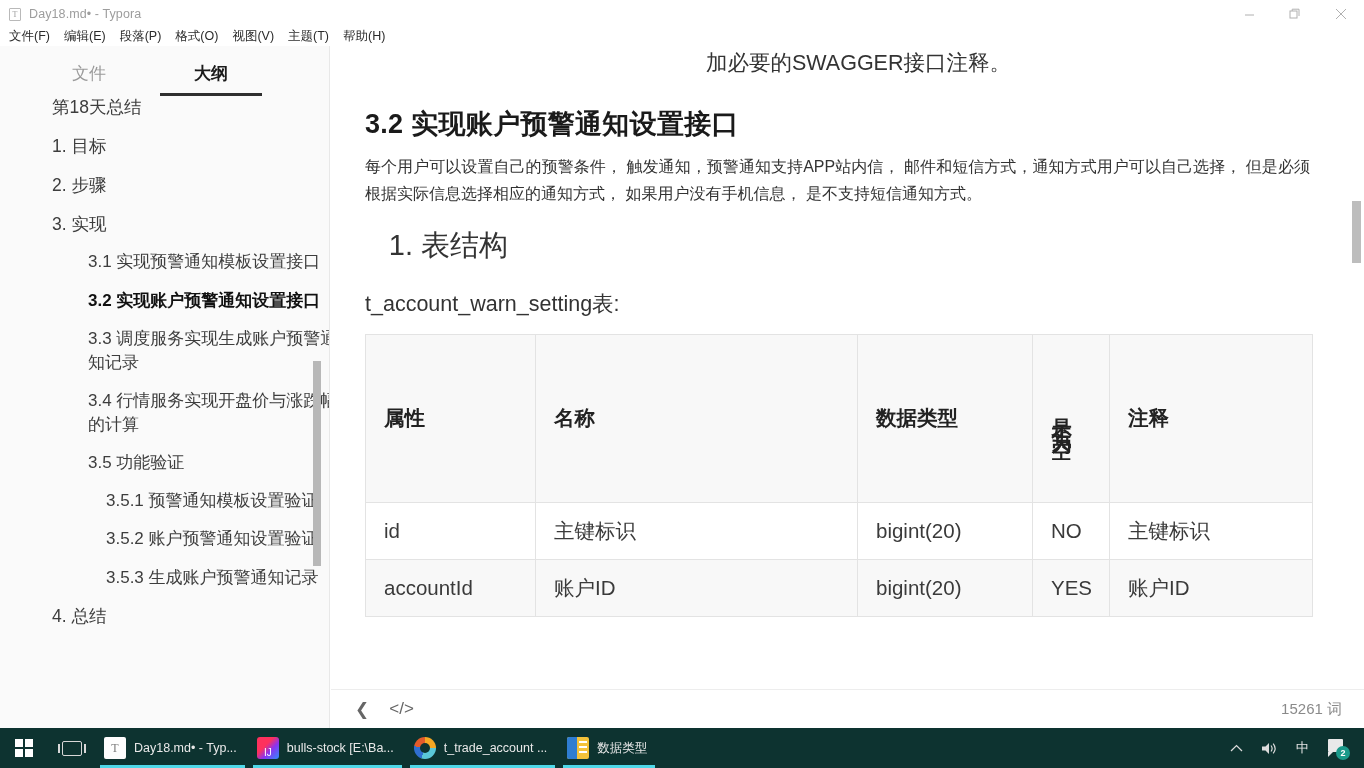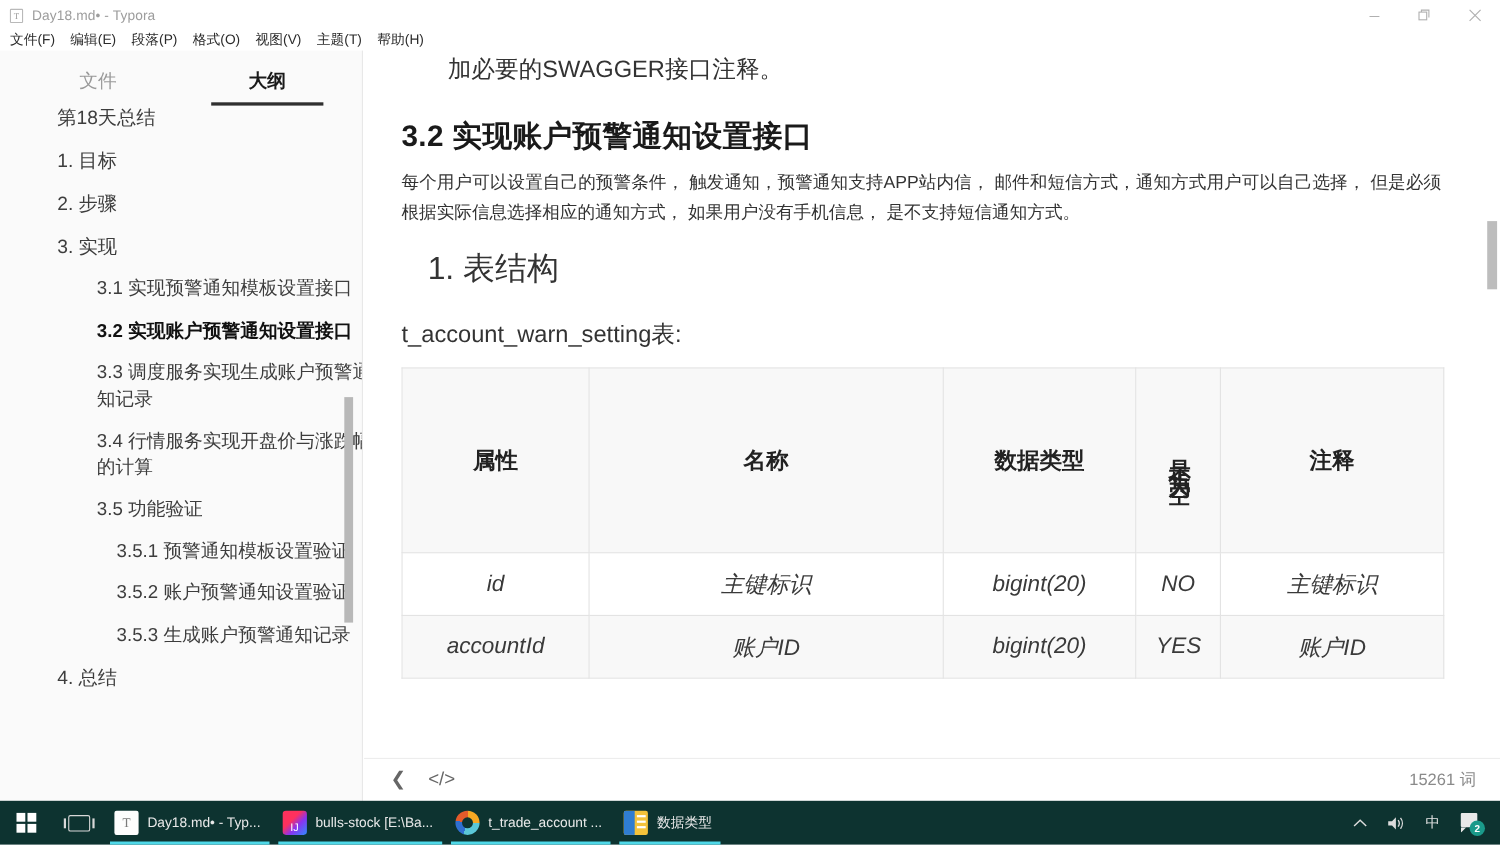--- a/index.html
+++ b/index.html
@@ -41,21 +41,20 @@
 
   
   .sidebar {
     position: absolute; left: 0; top: 46px; width: 330px; height: 682px;
     background: #fafafa; border-right: 1px solid #e8e8e8;
     overflow: hidden;
   }
   .side-tabs {
     display: flex; height: 56px; 
     padding-left: 28px;
-    gap: 32px;
   }
   .side-tab {
     font-size: 17px; color: #9a9a9a; width: 122px; text-align: center;
     position: relative; height: 56px; line-height: 56px;
   }
   .side-tab.active { color: #1a1a1a; font-weight: bold; }
   .side-tab.active::after {
     content: ""; position: absolute; left: 10px; right: 10px; bottom: 6px;
     height: 3px; background: #2f2f2f;
   }
@@ -79,48 +78,48 @@
   }
 
   
   .editor {
     position: absolute; left: 331px; top: 46px; right: 0; height: 643px;
     background: #ffffff; overflow: hidden;
   }
   .doc { position: relative; padding: 0 54px 0 34px; top: -6px; }
   .cont-line {
     font-size: 21.5px; color: #333; line-height: 1.6;
-    padding-left: 42px; padding-top: 6px;
+    padding-left: 42px; padding-top: 6px; text-align: center;
   }
   h2.sec-title {
     font-size: 27px; font-weight: bold; color: #1a1a1a;
     margin: 26px 0 12px 0; letter-spacing: .3px;
   }
   p.para {
     font-size: 16px; color: #333; line-height: 1.68;
     margin: 6px 0 14px 0; text-align: justify;
   }
   ol.numlist { margin: 10px 0 10px 56px; font-size: 29px; color: #333; }
   ol.numlist li { line-height: 1.6; }
   p.tblname { font-size: 21.5px; color: #333; margin: 20px 0 16px 0; }
 
   table.schema {
     border-collapse: collapse; width: 947px; table-layout: fixed;
     font-size: 20.5px; color: #3a3a3a;
   }
   table.schema th, table.schema td {
-    border: 1px solid #e3e3e3; padding: 14px 18px; text-align: center;
+    border: 1px solid #e3e3e3; padding: 14px 18px; text-align: left;
     vertical-align: middle; font-weight: normal;
   }
   table.schema thead th {
     background: #f8f8f8; font-weight: bold; color: #222;
     height: 168px; vertical-align: middle;
   }
   table.schema tbody tr:nth-child(even) td { background: #f8f8f8; }
-  table.schema td { height: 53px; font-style: italic; }
+  table.schema td { height: 53px; }
   .col-attr  { width: 170px; }
   .col-name  { width: 322px; }
   .col-type  { width: 175px; }
   .col-null  { width: 77px; }
   .col-cmt   { width: 203px; }
   .vert-head { writing-mode: vertical-rl; text-orientation: upright; letter-spacing: 7px; line-height: 1; }
 
   .main-scroll {
     position: absolute; right: 3px; top: 155px; width: 9px; height: 62px;
     background: #bdbdbd;

